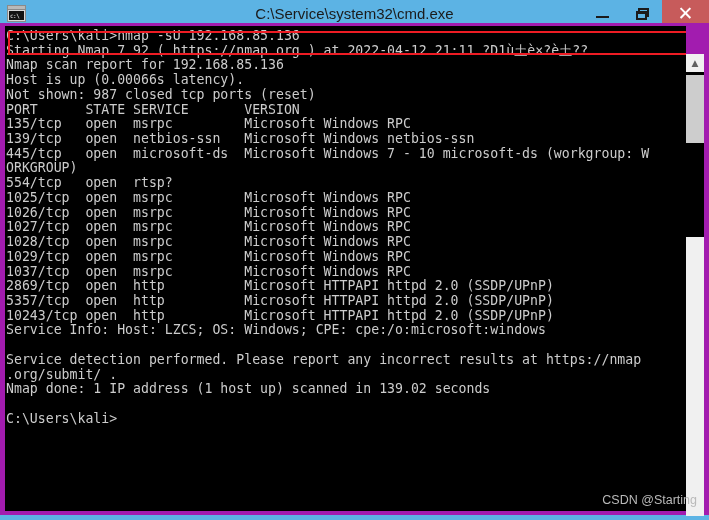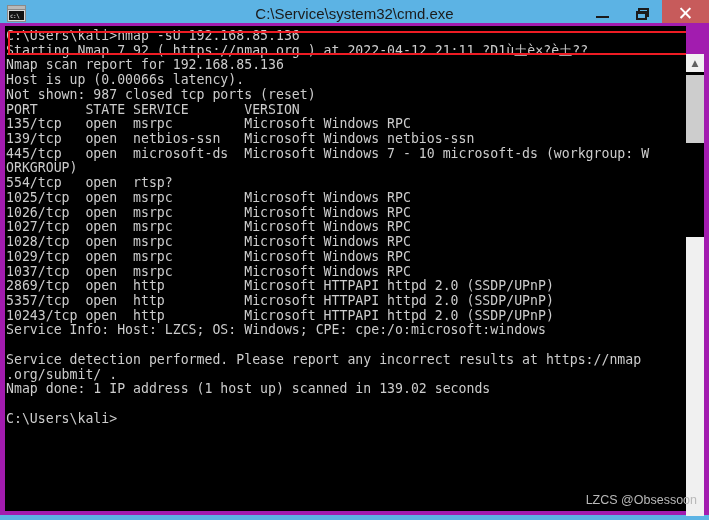--- a/index.html
+++ b/index.html
@@ -263,17 +263,17 @@
     </div>
 
     <div class="scrollbar">
       <div class="sb-btn sb-up">▲</div>
       <div class="sb-track-dark"></div>
       <div class="sb-thumb"></div>
       <div class="sb-lower"></div>
 
     </div>
 
-    <div class="watermark">LZCS @Obsessoon</div>
+    <div class="watermark">CSDN @Starting</div>
   </div>
 
   <div class="bottom-strip"></div>
 </div>
 
 </body></html>

